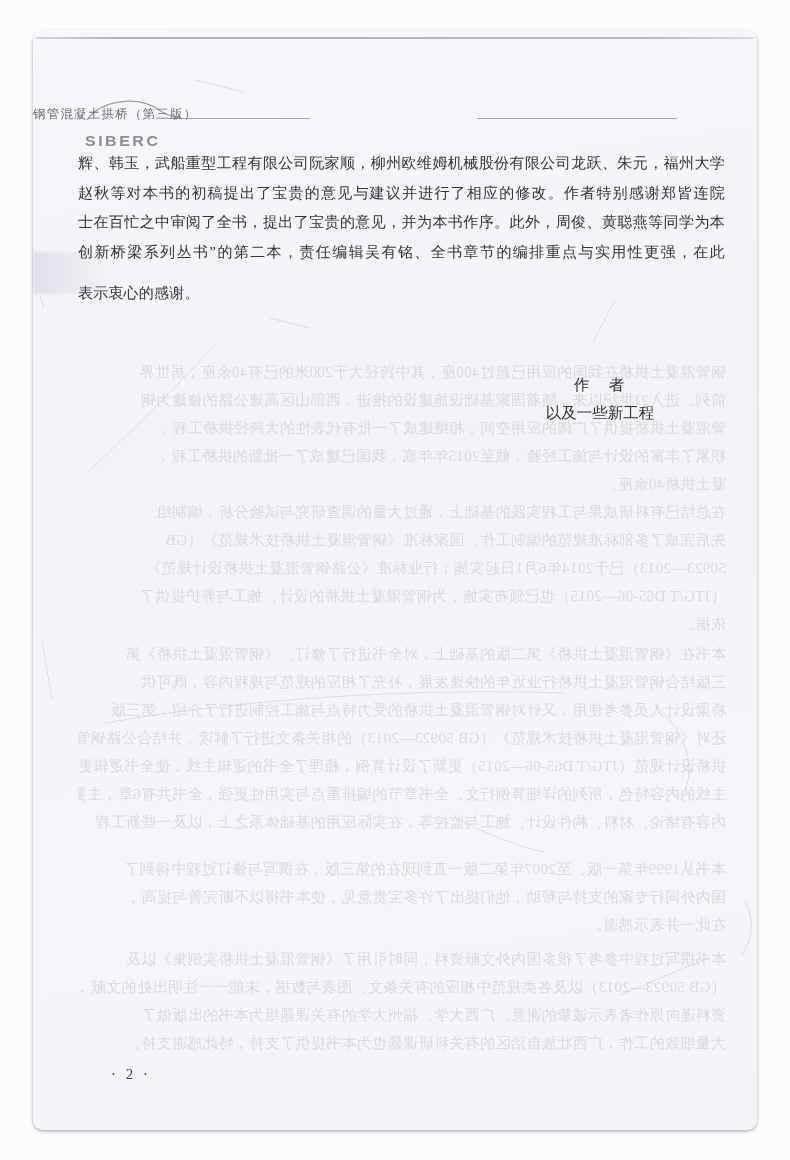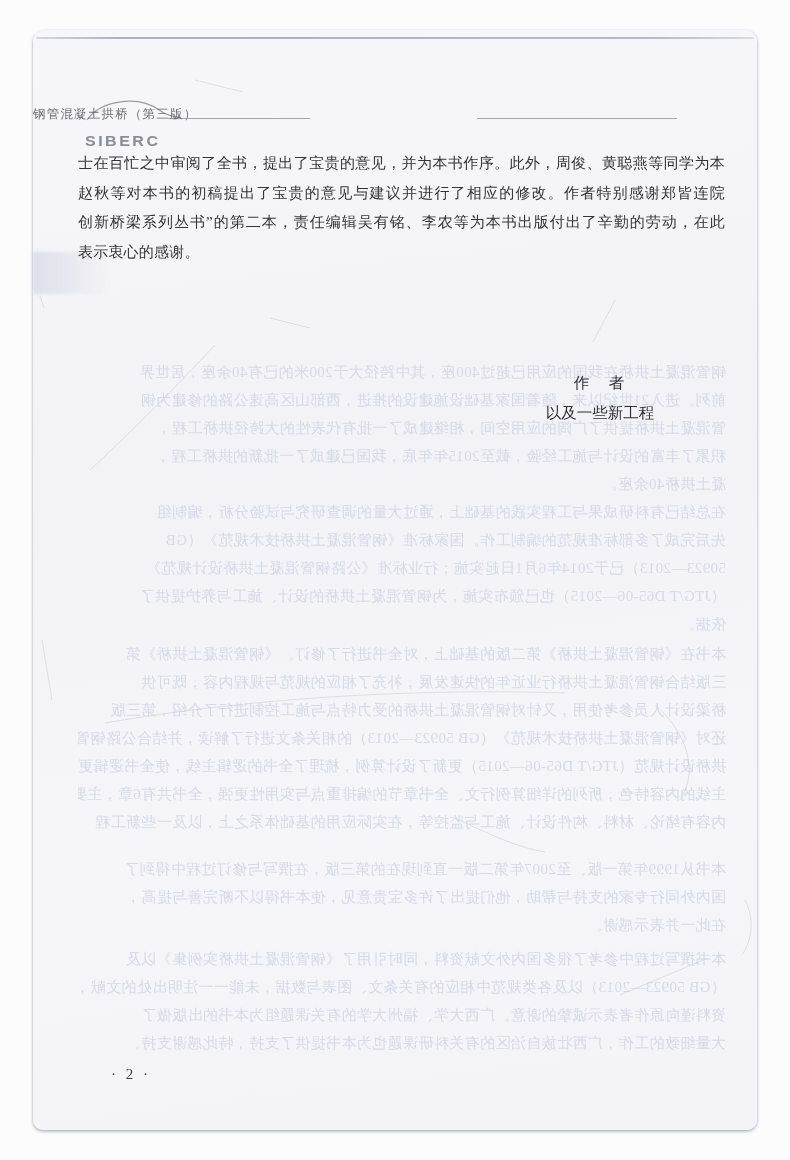--- a/index.html
+++ b/index.html
@@ -42,27 +42,27 @@
     position:absolute;left:0;right:0;top:76px;text-align:left;
     font-size:12.5px;letter-spacing:1.2px;color:#6c6c74;
   }
   
   .body-block{position:absolute;left:45px;top:119px;width:647px;color:#333339;}
   .body-line{
     font-size:15px;line-height:29.5px;height:29.5px;
     text-align:justify;text-align-last:justify;text-justify:inter-character;
     letter-spacing:.2px;overflow:hidden;white-space:nowrap;
   }
-  .body-line.last{text-align:left;text-align-last:left;}
+  .body-line.last{text-align:left;text-align-last:left;margin-top:12px;}
   
   .signature{
     position:absolute;right:68px;top:341px;width:178px;z-index:3;
     text-align:center;color:#2f2f36;font-size:15.5px;line-height:27.5px;
   }
-  .sig-author{letter-spacing:2px;font-family:Liberation Mono, monospace;}
+  .sig-author{letter-spacing:2px;}
   
   .page-number{
     position:absolute;left:78px;top:1036px;
     font-size:15px;letter-spacing:3px;color:#3e3e46;
   }
   
   .bleed{
     position:absolute;left:45px;width:648px;z-index:1;
     transform:scaleX(-1);
     color:#d7d9e5;font-size:15px;line-height:28px;
@@ -123,23 +123,24 @@
     <div class="bl">在此一并表示感谢。</div>
   </div>
   <div class="bleed bleed-e">
     <div class="bl">本书撰写过程中参考了很多国内外文献资料，同时引用了《钢管混凝土拱桥实例集》以及</div>
     <div class="bl">（GB 50923—2013）以及各类规范中相应的有关条文、图表与数据，未能一一注明出处的文献，</div>
     <div class="bl">资料谨向原作者表示诚挚的谢意。广西大学、福州大学的有关课题组为本书的出版做了</div>
     <div class="bl">大量细致的工作，广西壮族自治区的有关科研课题也为本书提供了支持，特此感谢支持。</div>
   </div>
 
   <div class="body-block">
+    <div class="body-line">辉、韩玉，武船重型工程有限公司阮家顺，柳州欧维姆机械股份有限公司龙跃、朱元，福州大学</div>
+    <div class="body-line">赵秋等对本书的初稿提出了宝贵的意见与建议并进行了相应的修改。作者特别感谢郑皆连院</div>
     <div class="body-line">士在百忙之中审阅了全书，提出了宝贵的意见，并为本书作序。此外，周俊、黄聪燕等同学为本</div>
-    <div class="body-line">赵秋等对本书的初稿提出了宝贵的意见与建议并进行了相应的修改。作者特别感谢郑皆连院</div>
-    <div class="body-line">创新桥梁系列丛书”的第二本，责任编辑吴有铭、李农等为本书出版付出了辛勤的劳动，在此</div>
+    <div class="body-line">创新桥梁系列丛书”的第二本，责任编辑吴有铭、全书章节的编排重点与实用性更强，在此</div>
     <div class="body-line last">表示衷心的感谢。</div>
   </div>
 
   <div class="signature">
     <div class="sig-author">作　者</div>
     <div class="sig-date">以及一些新工程</div>
   </div>
 
   <div class="page-number">· 2 ·</div>
 

